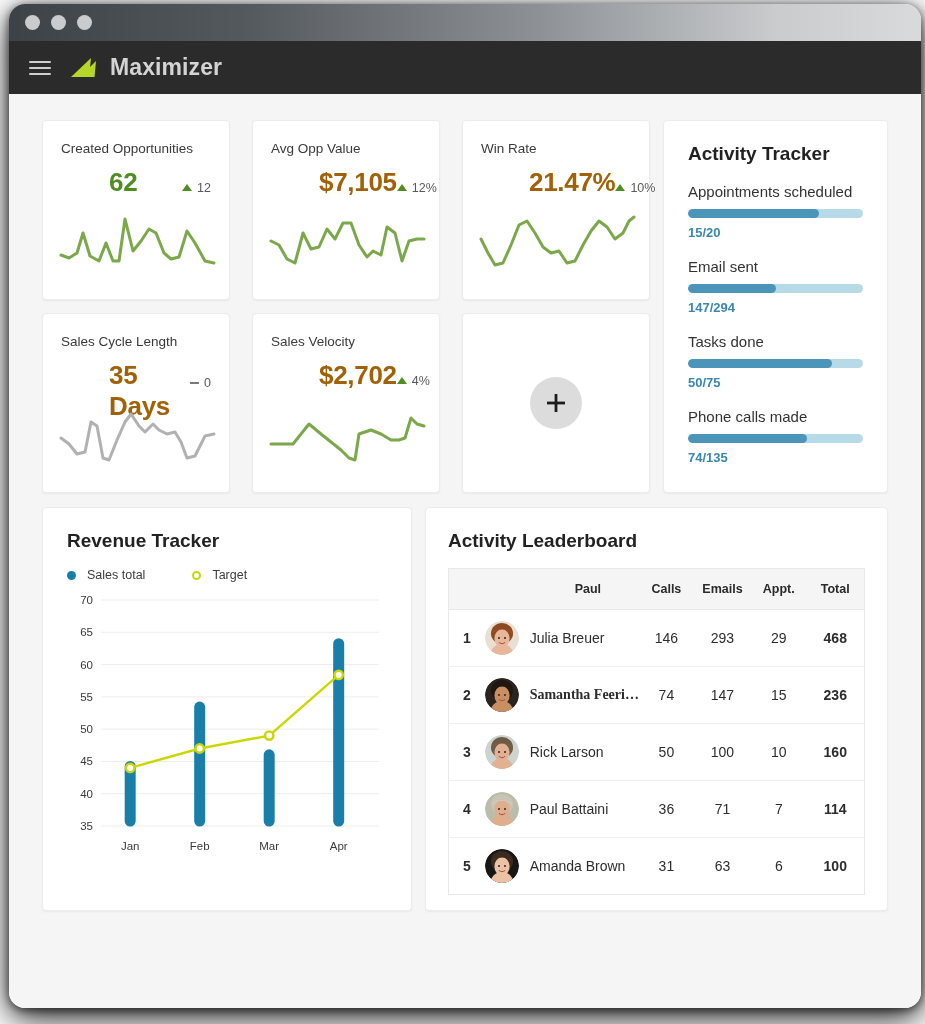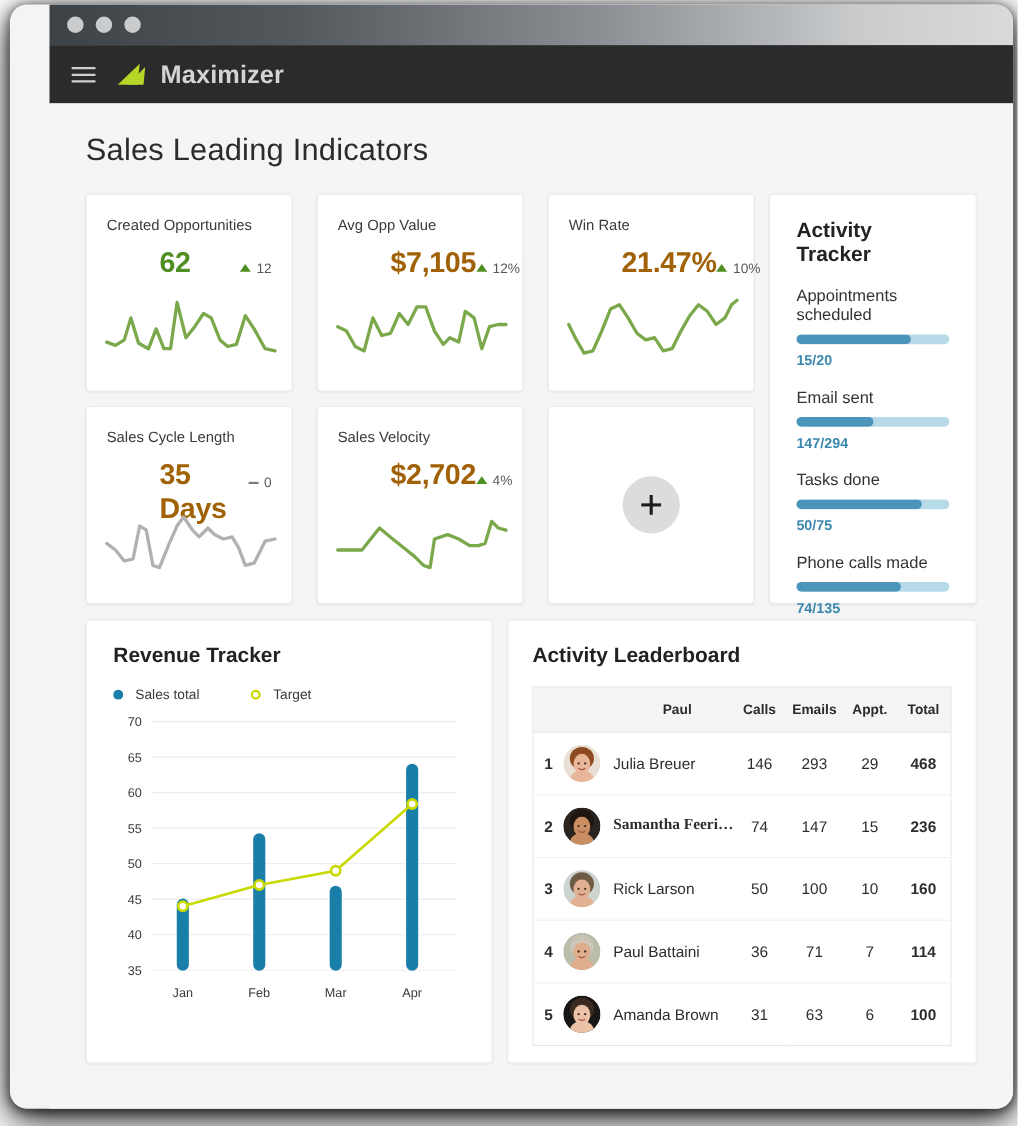--- a/index.html
+++ b/index.html
@@ -13,21 +13,20 @@
 
   
   .window {
     position: absolute;
     left: 9px; top: 4px;
     width: 912px; height: 1004px;
     border-radius: 16px;
     overflow: hidden;
     box-shadow: 0 10px 34px rgba(0,0,0,0.88), 0 2px 10px rgba(0,0,0,0.6);
     background: #f4f4f4;
-    padding-left: 36px;
   }
   .titlebar {
     height: 37px;
     background: linear-gradient(to right, #3d4247 0%, #54595d 26%, #8d9195 58%, #c9cbcd 84%, #d8dadb 100%);
     display: flex; align-items: center; padding-left: 16px; gap: 11px;
   }
   .dot { width: 15px; height: 15px; border-radius: 50%; background: #c9cbcc; }
 
   .appbar {
     height: 53px; background: #2b2b2b;
@@ -140,21 +139,20 @@
           <svg width="30" height="24" viewBox="0 0 30 24">
             <path d="M2 21 L22 2 L20 21 Z" fill="#b6d628"></path>
             <path d="M11 21 L27 5 L25.5 21 Z" fill="#b6d628"></path>
           </svg>
         </span>
         <span class="brand-name">Maximizer</span>
       </span>
     </div>
 
     <div class="page">
-      <div class="page-title">Sales Leading Indicators</div>
 
       <div class="top-grid">
 
         <div class="kpi-col">
 
           <div class="kpi-row">
 
             <div class="card kpi-card">
               <div class="kpi-label">Created Opportunities</div>
               <div class="kpi-valrow">

